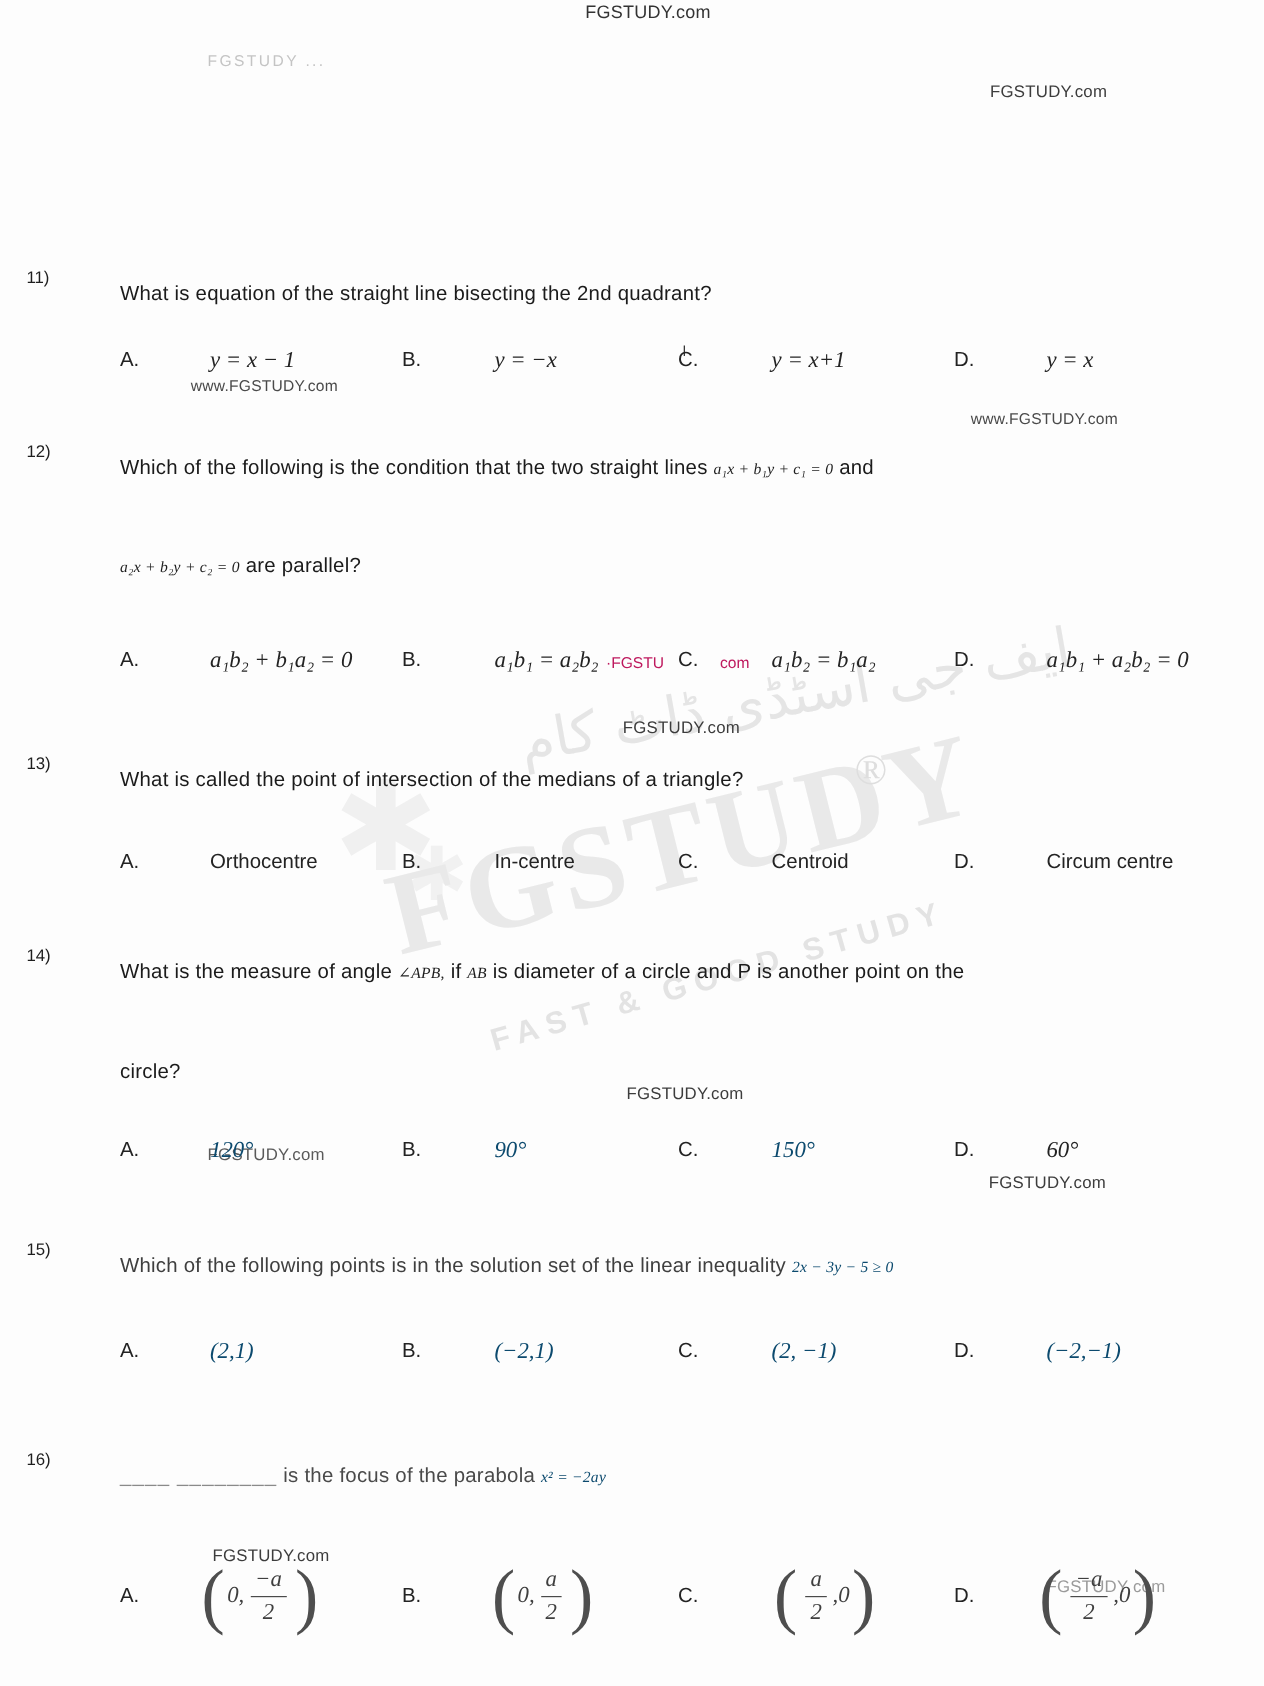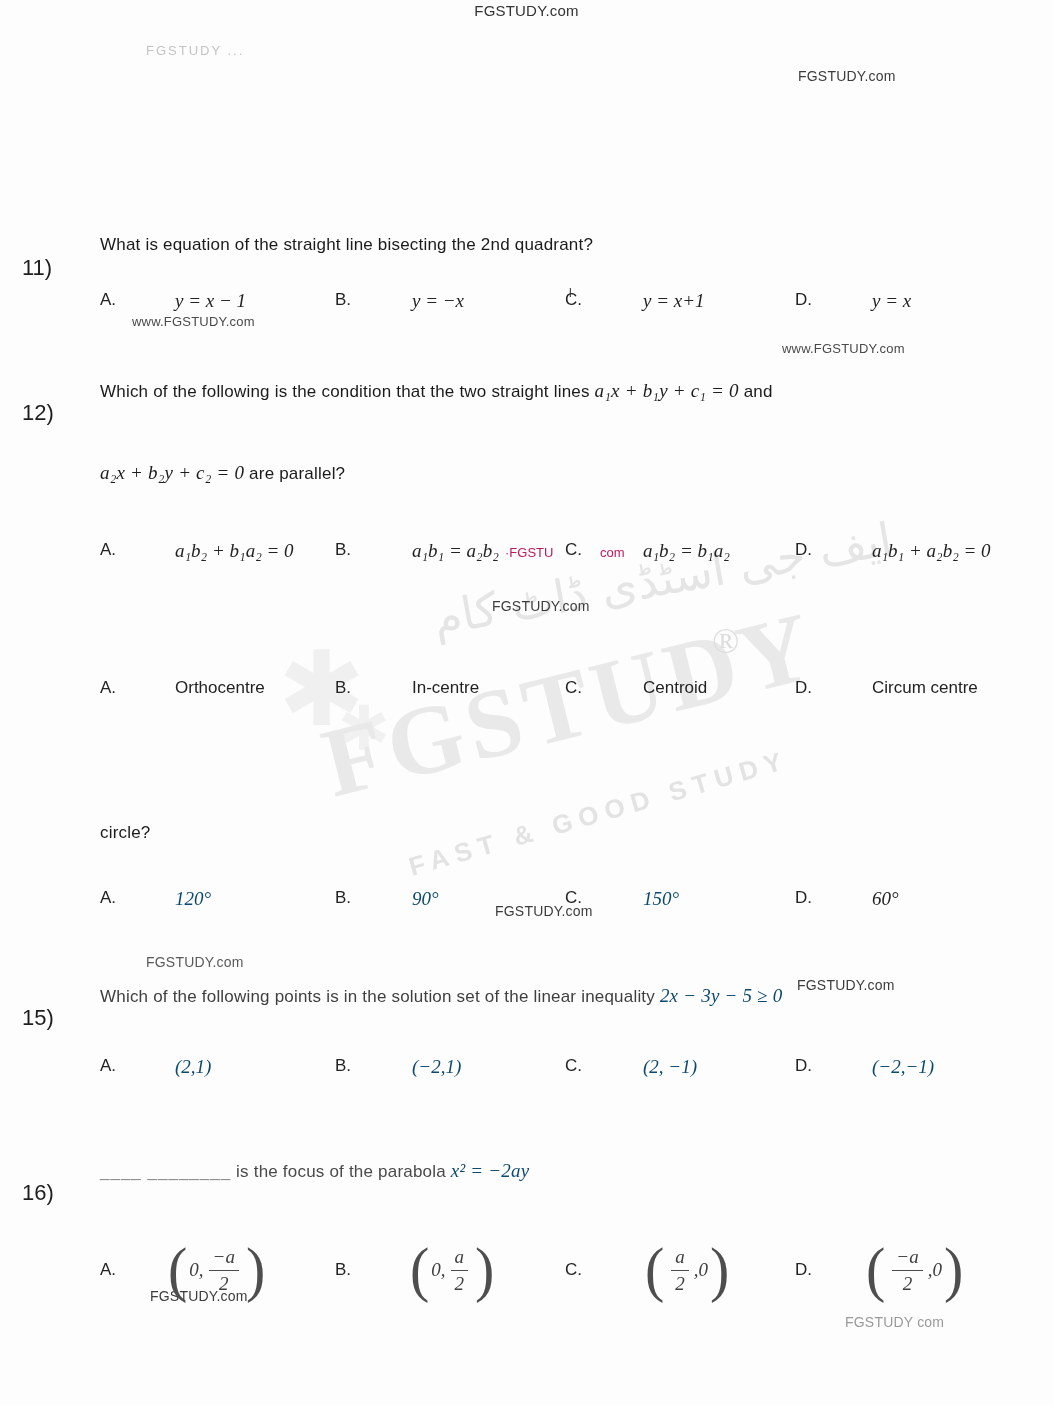--- a/index.html
+++ b/index.html
@@ -1,33 +1,33 @@
 <!DOCTYPE html>
 <html><head>
 <meta charset="utf-8">
 <style>
   html,body{margin:0;padding:0;background:#ffffff;}
   #page{position:relative;width:1053px;height:1405px;background:#fdfdfd;overflow:hidden;
         font-family:"Liberation Sans","DejaVu Sans",sans-serif;color:#1b1b1b;}
   
   .row{position:absolute;left:0;width:1053px;height:30px;}
-  .qnum{position:absolute;left:22px;top:0;font-size:22px;color:#1e1e1e;margin-top:32px;}
+  .qnum{position:absolute;left:22px;top:0;font-size:14px;color:#1e1e1e;}
   .qline{position:absolute;left:100px;top:12px;font-size:17px;white-space:nowrap;color:#1b1b1b;letter-spacing:.2px;}
-  .m{font-family:"Liberation Serif","DejaVu Serif",serif;font-style:italic;font-size:19px;color:#1d1d1d;}
+  .m{font-family:"Liberation Serif","DejaVu Serif",serif;font-style:italic;font-size:13px;color:#1d1d1d;}
   .lab{position:absolute;font-size:17px;color:#232323;}
   .val{position:absolute;font-size:17px;color:#232323;}
   .val.m{font-size:19px;}
   .cA{left:100px}.vA{left:175px}
   .cB{left:335px}.vB{left:412px}
   .cC{left:565px}.vC{left:643px}
   .cD{left:795px}.vD{left:872px}
   .dim{color:#4e4e4e;}
   .dim .m,.m.dim{color:#0c4a6e;}
   
-  .wm{position:absolute;font-size:14px;color:#3c3c3c;letter-spacing:.2px;}
+  .wm{position:absolute;font-size:14px;color:#3c3c3c;letter-spacing:.2px;padding-left:27px;}
   .wm.light{color:#9a9a9a;}
   .wm.vlight{color:#c4c4c4;}
   .wm.www{font-size:13px;color:#4a4a4a;}
   .wm-inline{position:absolute;font-size:13px;color:#be185d;}
   .ghost{position:absolute;z-index:0;white-space:nowrap;
          font-family:"Liberation Serif","DejaVu Serif",serif;}
   .fg-big{left:318px;top:648px;font-size:98px;letter-spacing:5px;color:#e9e9e9;
           transform:rotate(-14deg);font-weight:bold;}
   .fg-fast{left:402px;top:798px;font-size:26px;letter-spacing:7px;color:#e3e3e3;
            transform:rotate(-16deg);font-family:"Liberation Sans",sans-serif;font-weight:bold;}
@@ -104,31 +104,39 @@
     <span class="lab cB">B.</span>
     <span class="val m vB">a₁b₁ = a₂b₂</span>
     <span class="wm-inline" style="left:505px;top:5px;">·FGSTU</span>
     <span class="lab cC">C.</span>
     <span class="wm-inline" style="left:600px;top:5px;text-align:center;">com</span>
     <span class="val m vC">a₁b₂ = b₁a₂</span>
     <span class="lab cD">D.</span>
     <span class="val m vD">a₁b₁ + a₂b₂ = 0</span>
   </div>
 
+  <div class="row z" style="top:290px">
+    <span class="qnum">13)</span>
+    <span class="qline"><span>What is called the point of intersection of the medians of a triangle?</span></span>
+  </div>
   <div class="row z" style="top:340px">
     <span class="lab cA">A.</span>
     <span class="val vA">Orthocentre</span>
     <span class="lab cB">B.</span>
     <span class="val vB">In-centre</span>
     <span class="lab cC">C.</span>
     <span class="val vC">Centroid</span>
     <span class="lab cD">D.</span>
     <span class="val vD">Circum centre</span>
   </div>
 
+  <div class="row z" style="top:390px">
+    <span class="qnum">14)</span>
+    <span class="qline"><span>What is the measure of angle </span><span class="m">∠APB,</span><span> if </span><span class="m">AB</span><span> is diameter of a circle and P is another point on the</span></span>
+  </div>
   <div class="row z" style="top:443px">
     <span class="qline"><span>circle?</span></span>
   </div>
   <div class="row z dim" style="top:490px">
     <span class="lab cA">A.</span>
     <span class="val m vA dim">120°</span>
     <span class="lab cB">B.</span>
     <span class="val m vB dim">90°</span>
     <span class="lab cC">C.</span>
     <span class="val m vC dim">150°</span>

